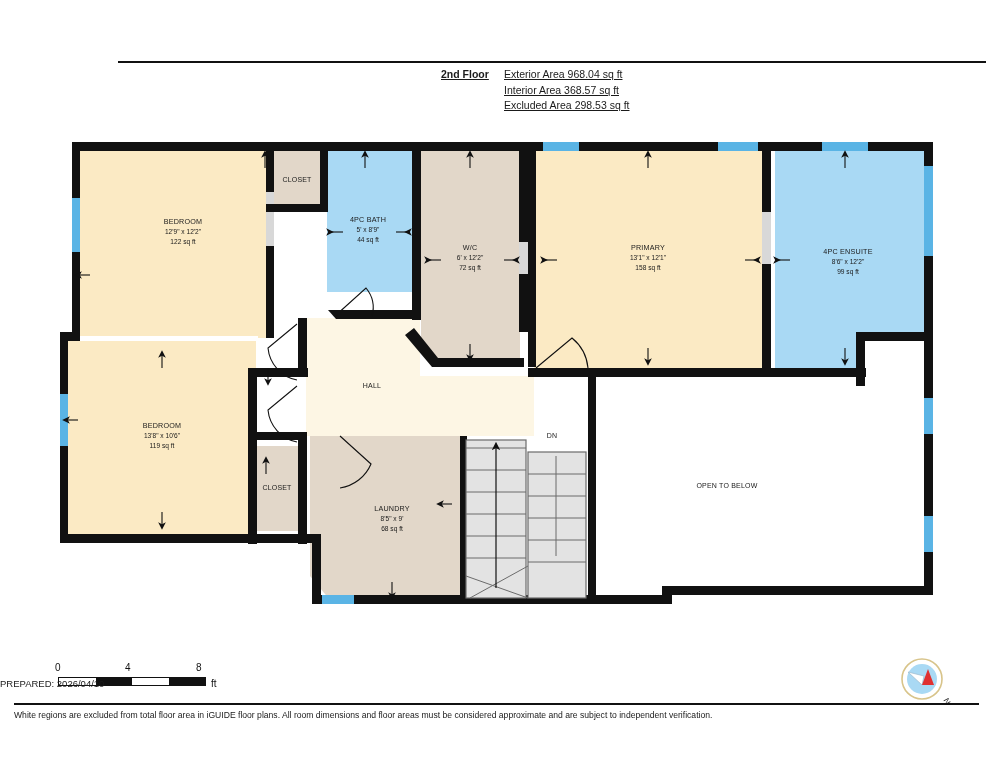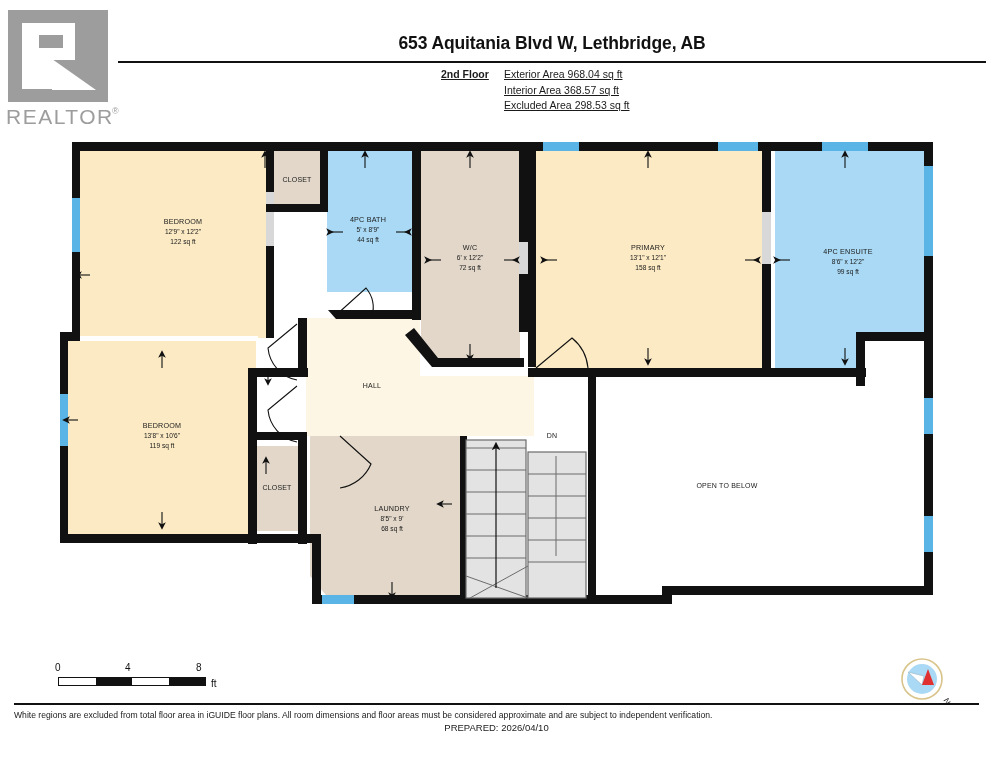--- a/index.html
+++ b/index.html
@@ -102,22 +102,22 @@
     display: flex;
   }
   #scale-track i { display: block; height: 100%; flex: 1 1 0; }
   #scale-unit {
     position: absolute; left: 163px; top: 16px;
     font-size: 10px; color: #111; text-align: center;
   }
 
   #prepared {
     position: absolute; left: 0; top: 678px;
-    width: 993px; text-align: center;
-    font-size: 9.5px; color: #1a1a1a; margin-top: 44px;
+    width: 993px; 
+    font-size: 9.5px; color: #1a1a1a;
   }
 
   #compass {
     position: absolute; left: 898px; top: 655px;
     width: 52px; height: 52px;
   }
   #compass-n {
     position: absolute; right: 0px; bottom: 1px;
     font-size: 8px; color: #1a1a1a;
     transform: rotate(62deg);
@@ -131,36 +131,21 @@
     position: absolute; left: 14px; top: 710px;
     width: 965px; text-align: left;
     font-size: 8.6px; color: #1a1a1a;
   }
 </style>
 </head>
 <body>
 
 <div id="page">
 
-  <div id="realtor-logo">
-    <div id="realtor-mark">
-      <div class="bar" style="left:14px; top:13px; width:17px; height:66px;"></div>
-      <div class="bar" style="left:31px; top:13px; width:36px; height:12px;"></div>
-      <div class="bar" style="left:55px; top:13px; width:12px; height:37px;"></div>
-      <div class="bar" style="left:31px; top:38px; width:36px; height:12px;"></div>
-      <div class="bar" style="left:31px; top:50px; width:14px; height:29px;"></div>
-      <svg style="position:absolute; left:44px; top:49px;" width="44" height="31" viewBox="0 0 44 31">
-        <polygon points="0,0 44,31 0,31" fill="#ffffff"></polygon>
-      </svg>
-    </div>
-    <div id="realtor-word">REALTOR</div>
-    <div id="realtor-reg">®</div>
-  </div>
-
-  <div id="plan-title">653 Aquitania Blvd W, Lethbridge, AB</div>
+
   <div id="title-rule"></div>
 
   <div id="floor-meta">
     <div class="floor-label">2nd Floor</div>
     <div class="areas">
       <div>Exterior Area 968.04 sq ft</div>
       <div>Interior Area 368.57 sq ft</div>
       <div>Excluded Area 298.53 sq ft</div>
     </div>
   </div>

